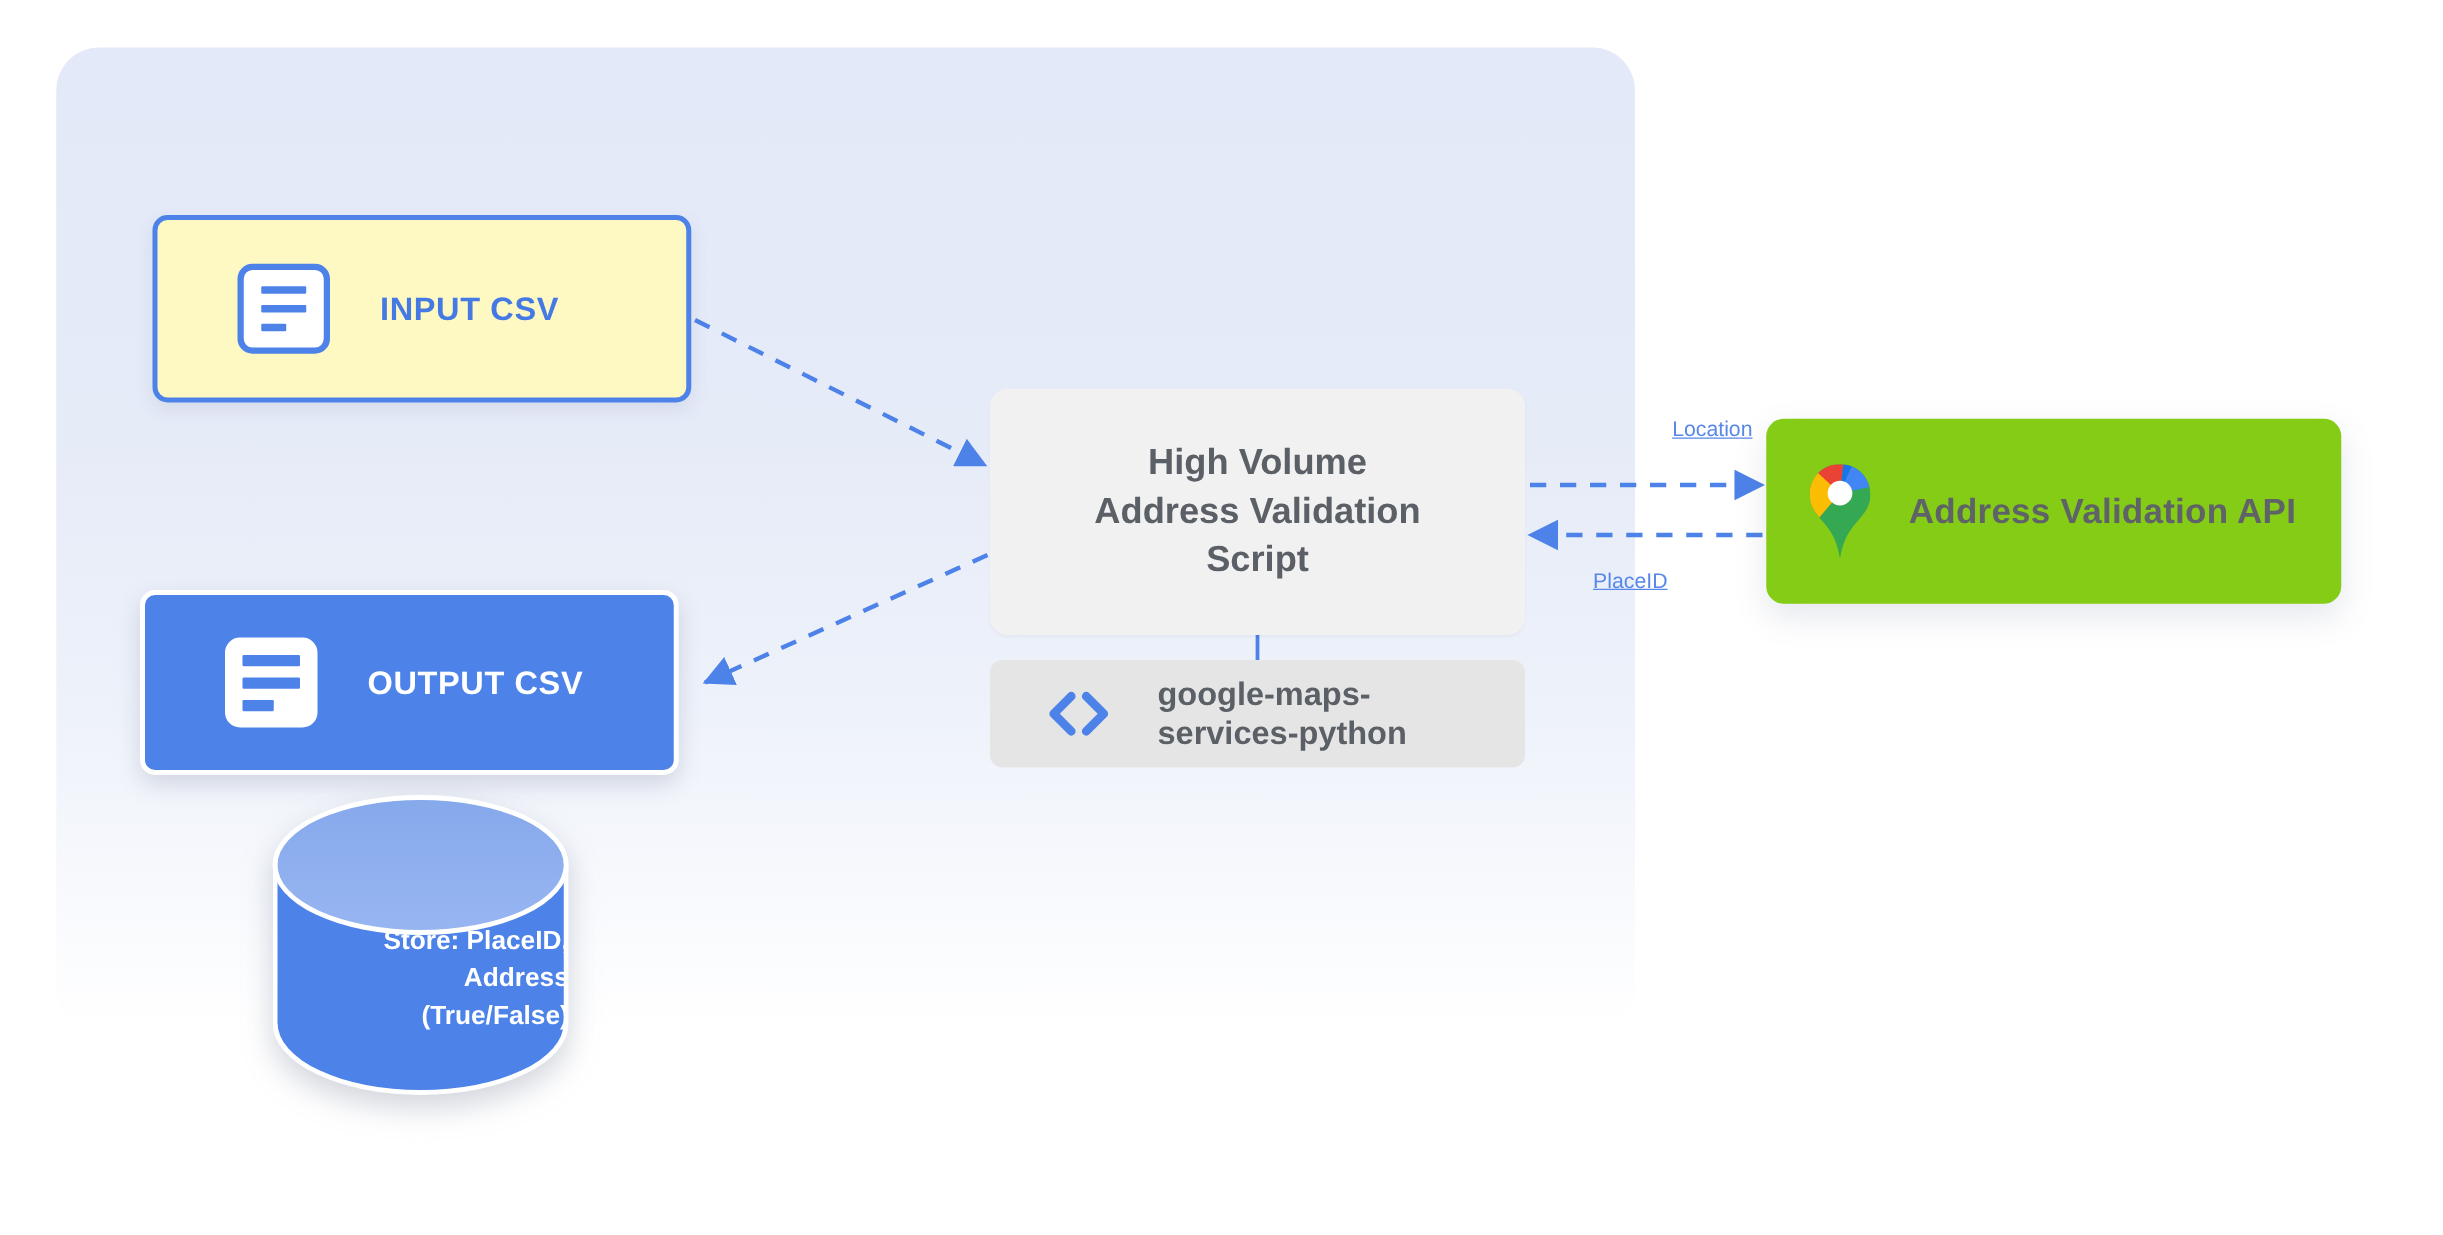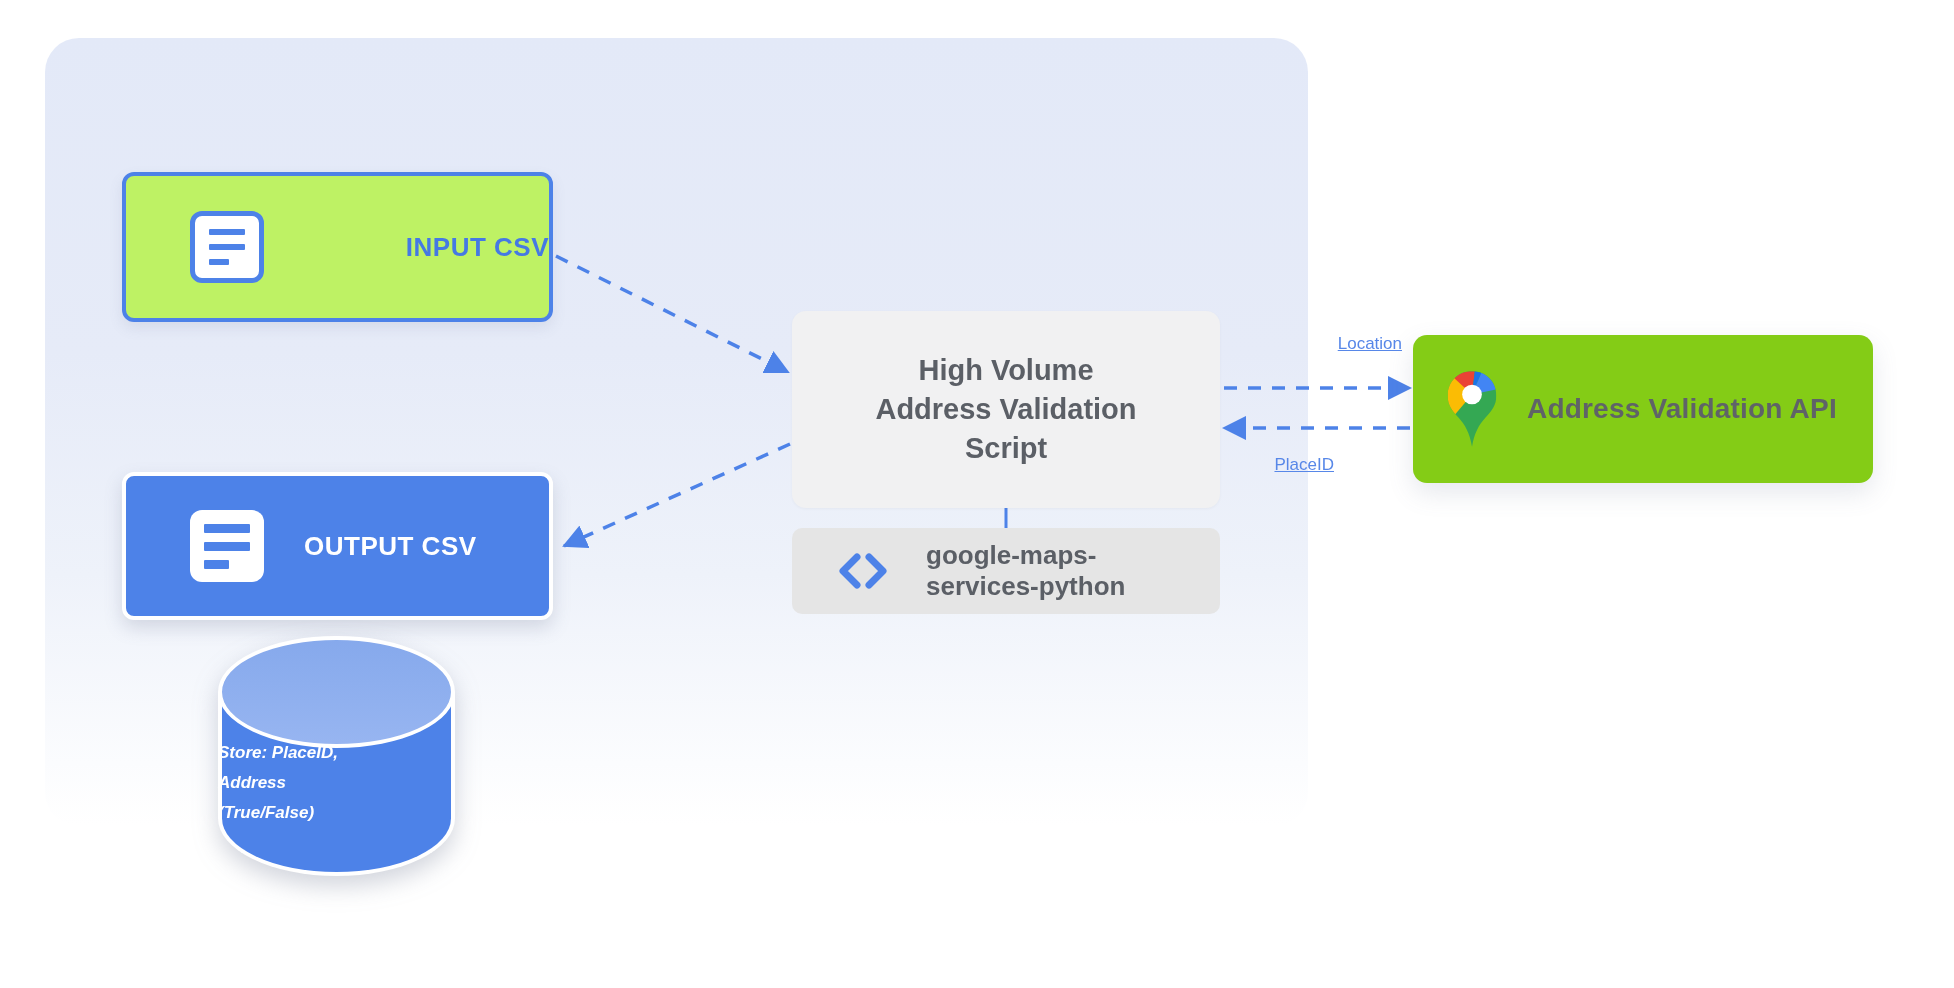--- a/index.html
+++ b/index.html
@@ -19,26 +19,26 @@
 
   
   .edges{position:absolute;left:0;top:0;z-index:1;pointer-events:none;}
 
   
   .node{position:absolute;z-index:2;box-sizing:border-box;}
 
   
   .csv-box{display:flex;align-items:center;padding-left:64px;gap:40px;border-radius:12px;}
   .input-csv{
-    left:122px;top:172px;width:431px;height:150px;background:#bef264;
-    border:4px solid #4D82E8;box-shadow:0 6px 14px rgba(100,110,140,.12);justify-content:space-between;
+    left:122px;top:172px;width:431px;height:150px;background:#fef9c3;
+    border:4px solid #4D82E8;box-shadow:0 6px 14px rgba(100,110,140,.12);
   }
   .input-csv .csv-label{color:#4579E4;}
   .output-csv{
-    left:122px;top:472px;width:431px;height:148px;background:#4D82E8;
+    left:112px;top:472px;width:431px;height:148px;background:#4D82E8;
     border:4px solid #ffffff;box-shadow:0 8px 18px rgba(100,110,140,.22);
   }
   .output-csv .csv-label{color:#ffffff;}
   .csv-label{font-size:26px;font-weight:bold;letter-spacing:.5px;}
 
   
   .doc-icon{width:74px;height:72px;border-radius:12px;box-sizing:border-box;
     display:flex;flex-direction:column;justify-content:center;gap:9px;padding:13px 14px;flex:none;}
   .doc-icon .bar{height:9px;border-radius:1px;background:#4D82E8;}
   .doc-icon .b1,.doc-icon .b2{width:100%;}
@@ -47,22 +47,22 @@
   .doc-filled{background:#ffffff;}
 
   
   .cylinder{left:218px;top:636px;width:237px;height:240px;filter:drop-shadow(0 10px 12px rgba(90,100,130,.28));}
   .cyl-body{position:absolute;left:0;top:56px;width:100%;height:184px;box-sizing:border-box;
     background:#4D82E8;border:4px solid #ffffff;border-top:none;
     border-radius:0 0 119px 119px / 0 0 58px 58px;}
   .cyl-top{position:absolute;left:0;top:0;width:100%;height:112px;box-sizing:border-box;
     background:linear-gradient(180deg,#86A9EC 0%,#97B5F1 100%);
     border:4px solid #ffffff;border-radius:50%;}
-  .cyl-text{position:absolute;left:0;top:102px;width:100%;text-align:left;z-index:2;
-    color:#ffffff;font-size:17px;font-weight:bold;line-height:30px;font-style:italic;}
+  .cyl-text{position:absolute;left:0;top:102px;width:100%;text-align:right;z-index:2;
+    color:#ffffff;font-size:21px;font-weight:bold;line-height:30px;}
 
   
   .script-box{
     left:792px;top:311px;width:428px;height:197px;background:#F1F1F2;border-radius:14px;
     display:flex;flex-direction:column;justify-content:center;text-align:center;
     color:#5B5F66;font-size:29px;font-weight:bold;line-height:39px;
     box-shadow:0 1px 3px rgba(0,0,0,.04);
   }
   .library-box{
     left:792px;top:528px;width:428px;height:86px;background:#e5e5e5;border-radius:10px;

